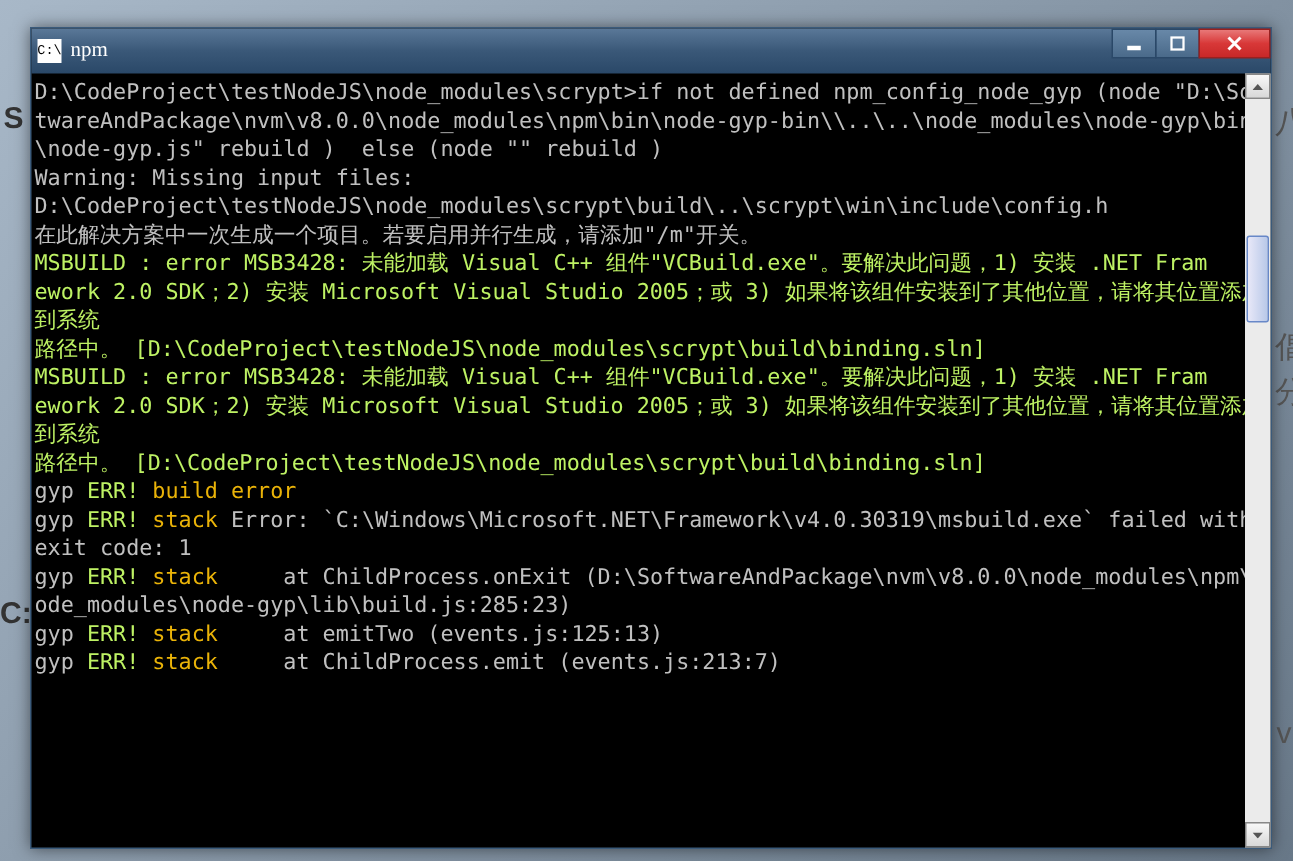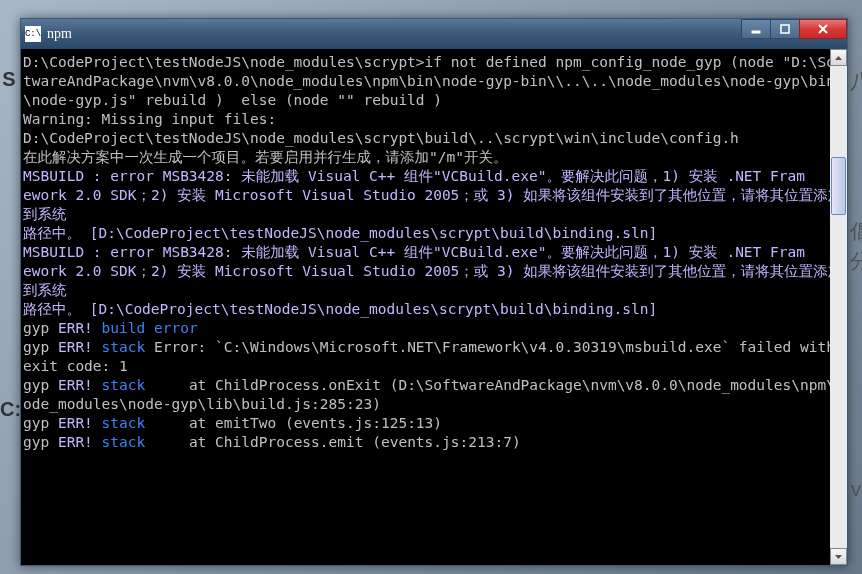--- a/index.html
+++ b/index.html
@@ -105,22 +105,22 @@
       word-break: break-all;
       height: calc(100% - 30px);
       overflow: hidden;
     }
     
     .line {
       display: block;
     }
     
     .gray { color: #c0c0c0; }
-    .red { color: #c4b5fd; }
-    .magenta { color: #3b82f6; }
+    .red { color: #bef264; }
+    .magenta { color: #eab308; }
     
     .sidebar-letter {
       position: absolute;
       left: 0;
       font-family: "Segoe UI", sans-serif;
       font-size: 20px;
       font-weight: bold;
       color: #333;
       width: 18px;
       text-align: center;

